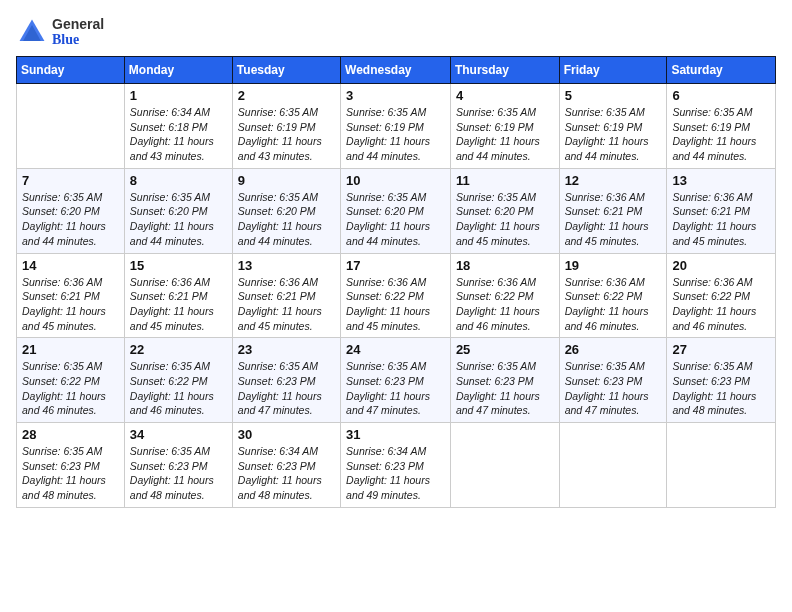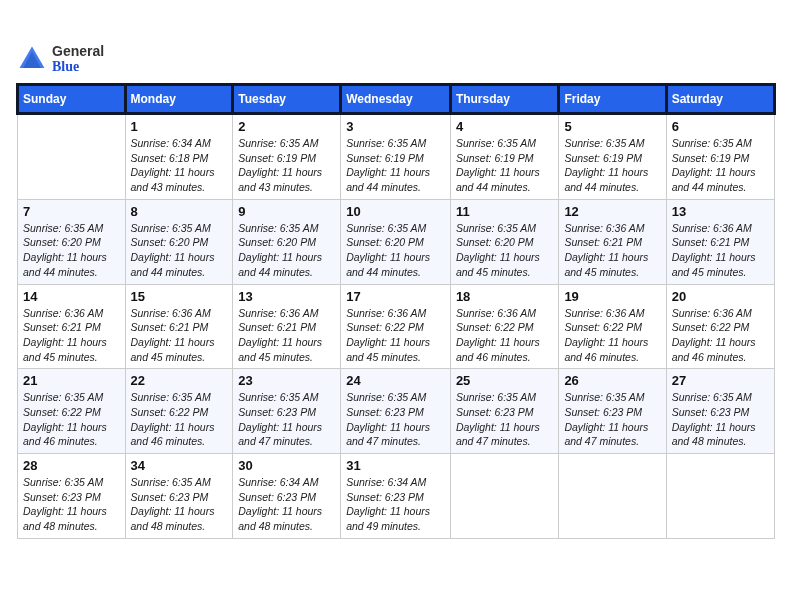--- a/index.html
+++ b/index.html
@@ -8,21 +8,20 @@
       background: #fff;
       width: 792px;
       min-height: 612px;
       padding: 16px;
     }
     .header {
       display: flex;
       justify-content: space-between;
       align-items: flex-start;
       margin-bottom: 8px;
-      margin-top: 27px;
     }
     .logo {
       display: flex;
       align-items: center;
       gap: 0;
     }
     .logo-text {
       display: flex;
       flex-direction: column;
       font-size: 14px;
@@ -53,21 +52,21 @@
       border-collapse: collapse;
       font-size: 11px;
     }
     .calendar th {
       background: #2563eb;
       color: #fff;
       padding: 6px 4px;
       text-align: left;
       font-size: 12px;
       font-weight: bold;
-      border: 3px solid #0f172a;
+      border: 1px solid #0f172a;
     }
     .calendar td {
       border: 1px solid #ccc;
       vertical-align: top;
       padding: 4px 5px;
       width: 113px;
       min-height: 80px;
       background: #fff;
     }
     .calendar tr:nth-child(even) td {

